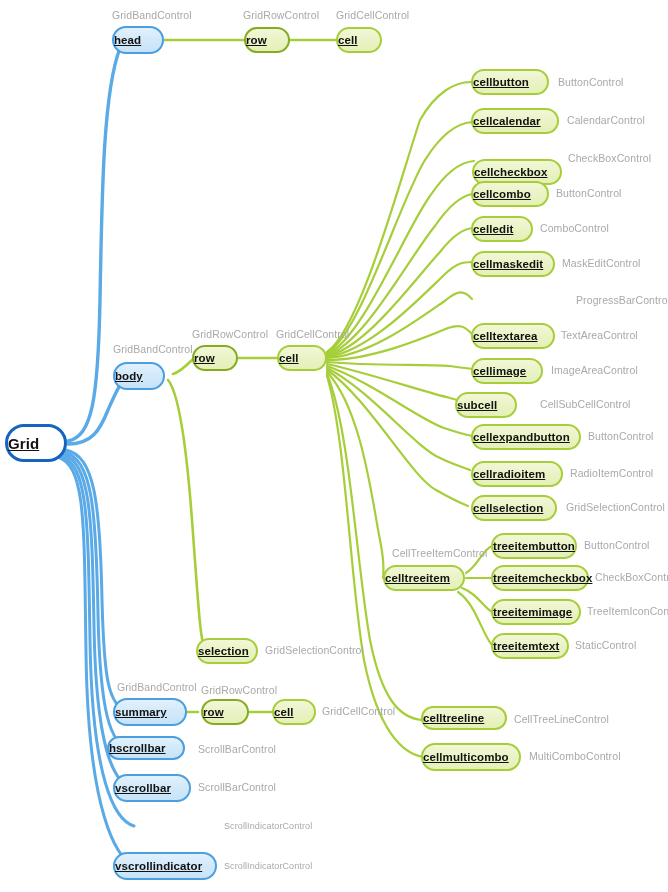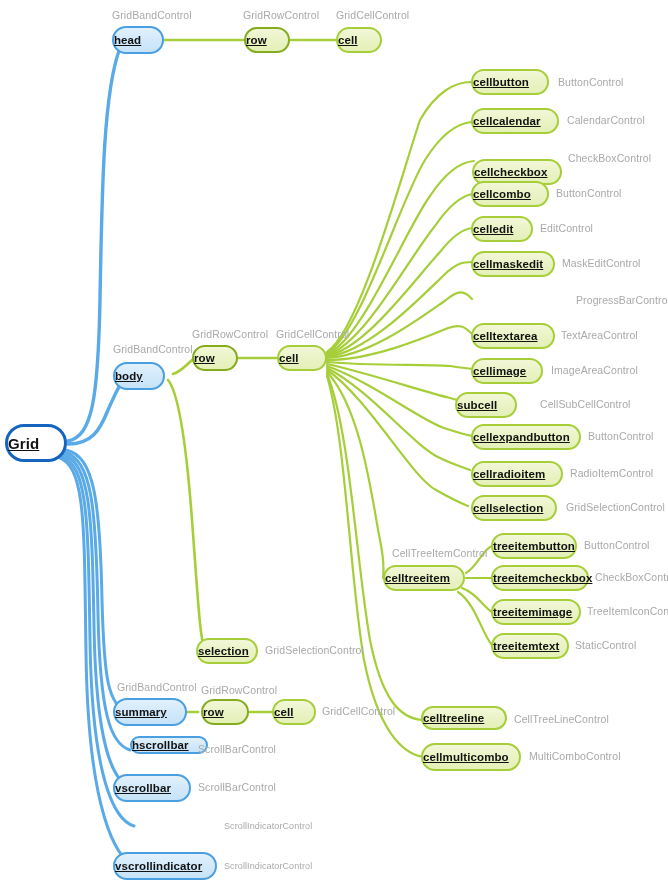--- a/index.html
+++ b/index.html
@@ -124,21 +124,21 @@
   <div class="caption" style="left:568px;top:152px;">CheckBoxControl</div>
 
   <div class="node green" style="left:471px;top:181px;width:78px;height:26px;">
     <span>cellcombo</span>
   </div>
   <div class="caption" style="left:556px;top:187px;">ButtonControl</div>
 
   <div class="node green" style="left:471px;top:216px;width:62px;height:26px;">
     <span>celledit</span>
   </div>
-  <div class="caption" style="left:540px;top:222px;">EditControl</div>
+  <div class="caption" style="left:540px;top:222px;">ComboControl</div>
 
   <div class="node green" style="left:471px;top:251px;width:84px;height:26px;">
     <span>cellmaskedit</span>
   </div>
   <div class="caption" style="left:562px;top:257px;">MaskEditControl</div>
 
   <div class="caption" style="left:576px;top:294px;">ProgressBarControl</div>
 
   <div class="node green" style="left:471px;top:323px;width:84px;height:26px;">
     <span>celltextarea</span>
@@ -218,21 +218,21 @@
   <div class="caption" style="left:201px;top:684px;">GridRowControl</div>
   <div class="node greendark" style="left:201px;top:699px;width:48px;height:26px;">
     <span>row</span>
   </div>
 
   <div class="node green" style="left:272px;top:699px;width:44px;height:26px;">
     <span>cell</span>
   </div>
   <div class="caption" style="left:322px;top:705px;">GridCellControl</div>
 
-  <div class="node blue" style="left:130px;top:736px;width:78px;height:18px;">
+  <div class="node blue" style="left:107px;top:736px;width:78px;height:24px;">
     <span>hscrollbar</span>
   </div>
   <div class="caption" style="left:198px;top:743px;">ScrollBarControl</div>
 
   <div class="node blue" style="left:113px;top:774px;width:78px;height:28px;">
     <span>vscrollbar</span>
   </div>
   <div class="caption" style="left:198px;top:781px;">ScrollBarControl</div>
 
   <div class="caption sm" style="left:224px;top:821px;">ScrollIndicatorControl</div>

